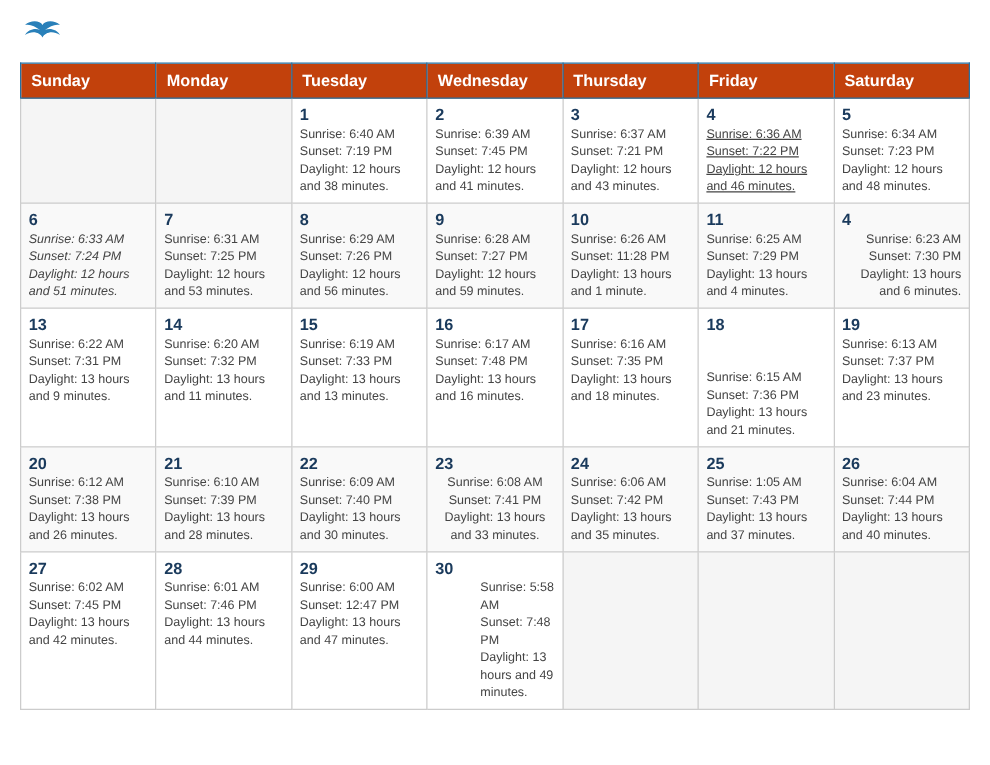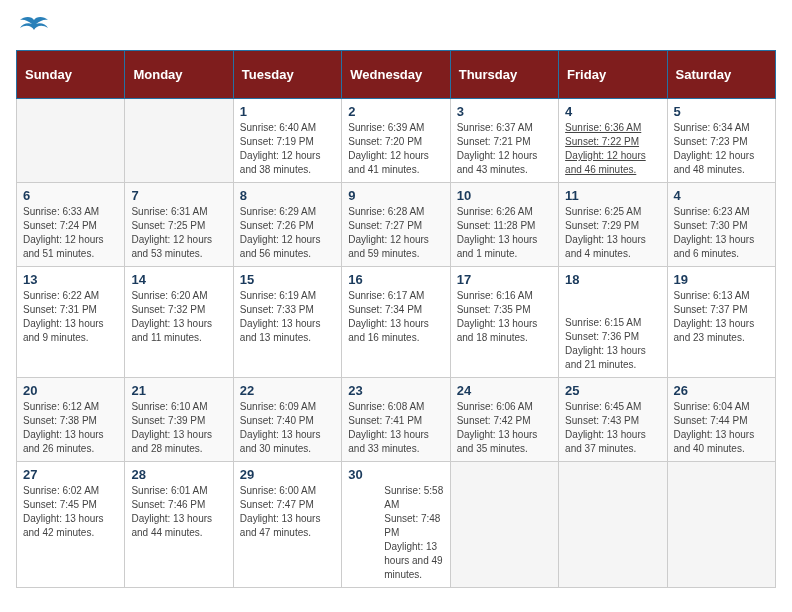--- a/index.html
+++ b/index.html
@@ -41,25 +41,25 @@
     .subtitle {
       font-size: 15px;
       color: #333;
     }
     .calendar {
       width: 100%;
       border-collapse: collapse;
       border: 1px solid #ccc;
     }
     .calendar th {
-      background-color: #7f1d1d;
+      background-color: #c2410c;
       color: #fff;
       font-size: 13px;
       font-weight: bold;
-      padding: 16px 8px;
+      padding: 6px 8px;
       text-align: left;
       border: 1px solid #2471a3;
     }
     .calendar td {
       vertical-align: top;
       border: 1px solid #ccc;
       padding: 5px 6px;
       font-size: 11px;
       color: #333;
       width: 108px;
@@ -123,21 +123,21 @@
         <td class="empty-cell"></td>
         <td>
           <span class="day-num">1</span>
           <div class="day-info" style="white-space: pre-line;">Sunrise: 6:40 AM
 Sunset: 7:19 PM
 Daylight: 12 hours and 38 minutes.</div>
         </td>
         <td>
           <span class="day-num">2</span>
           <div class="day-info" style="white-space: pre-line;">Sunrise: 6:39 AM
-Sunset: 7:20 PM
+Sunset: 7:45 PM
 Daylight: 12 hours and 41 minutes.</div>
         </td>
         <td>
           <span class="day-num">3</span>
           <div class="day-info" style="white-space: pre-line;">Sunrise: 6:37 AM
 Sunset: 7:21 PM
 Daylight: 12 hours and 43 minutes.</div>
         </td>
         <td>
           <span class="day-num">4</span>
@@ -148,21 +148,21 @@
         <td>
           <span class="day-num">5</span>
           <div class="day-info" style="white-space: pre-line;">Sunrise: 6:34 AM
 Sunset: 7:23 PM
 Daylight: 12 hours and 48 minutes.</div>
         </td>
       </tr>
       <tr>
         <td>
           <span class="day-num">6</span>
-          <div class="day-info" style="white-space: pre-line;">Sunrise: 6:33 AM
+          <div class="day-info" style="white-space: pre-line; font-style: italic;">Sunrise: 6:33 AM
 Sunset: 7:24 PM
 Daylight: 12 hours and 51 minutes.</div>
         </td>
         <td>
           <span class="day-num">7</span>
           <div class="day-info" style="white-space: pre-line;">Sunrise: 6:31 AM
 Sunset: 7:25 PM
 Daylight: 12 hours and 53 minutes.</div>
         </td>
         <td>
@@ -184,21 +184,21 @@
 Daylight: 13 hours and 1 minute.</div>
         </td>
         <td>
           <span class="day-num">11</span>
           <div class="day-info" style="white-space: pre-line;">Sunrise: 6:25 AM
 Sunset: 7:29 PM
 Daylight: 13 hours and 4 minutes.</div>
         </td>
         <td>
           <span class="day-num">4</span>
-          <div class="day-info" style="white-space: pre-line;">Sunrise: 6:23 AM
+          <div class="day-info" style="white-space: pre-line; text-align: right;">Sunrise: 6:23 AM
 Sunset: 7:30 PM
 Daylight: 13 hours and 6 minutes.</div>
         </td>
       </tr>
       <tr>
         <td>
           <span class="day-num">13</span>
           <div class="day-info" style="white-space: pre-line;">Sunrise: 6:22 AM
 Sunset: 7:31 PM
 Daylight: 13 hours and 9 minutes.</div>
@@ -211,21 +211,21 @@
         </td>
         <td>
           <span class="day-num">15</span>
           <div class="day-info" style="white-space: pre-line;">Sunrise: 6:19 AM
 Sunset: 7:33 PM
 Daylight: 13 hours and 13 minutes.</div>
         </td>
         <td>
           <span class="day-num">16</span>
           <div class="day-info" style="white-space: pre-line;">Sunrise: 6:17 AM
-Sunset: 7:34 PM
+Sunset: 7:48 PM
 Daylight: 13 hours and 16 minutes.</div>
         </td>
         <td>
           <span class="day-num">17</span>
           <div class="day-info" style="white-space: pre-line;">Sunrise: 6:16 AM
 Sunset: 7:35 PM
 Daylight: 13 hours and 18 minutes.</div>
         </td>
         <td>
           <span class="day-num">18</span>
@@ -254,33 +254,33 @@
 Daylight: 13 hours and 28 minutes.</div>
         </td>
         <td>
           <span class="day-num">22</span>
           <div class="day-info" style="white-space: pre-line;">Sunrise: 6:09 AM
 Sunset: 7:40 PM
 Daylight: 13 hours and 30 minutes.</div>
         </td>
         <td>
           <span class="day-num">23</span>
-          <div class="day-info" style="white-space: pre-line;">Sunrise: 6:08 AM
+          <div class="day-info" style="white-space: pre-line; text-align: center;">Sunrise: 6:08 AM
 Sunset: 7:41 PM
 Daylight: 13 hours and 33 minutes.</div>
         </td>
         <td>
           <span class="day-num">24</span>
           <div class="day-info" style="white-space: pre-line;">Sunrise: 6:06 AM
 Sunset: 7:42 PM
 Daylight: 13 hours and 35 minutes.</div>
         </td>
         <td>
           <span class="day-num">25</span>
-          <div class="day-info" style="white-space: pre-line;">Sunrise: 6:45 AM
+          <div class="day-info" style="white-space: pre-line;">Sunrise: 1:05 AM
 Sunset: 7:43 PM
 Daylight: 13 hours and 37 minutes.</div>
         </td>
         <td>
           <span class="day-num">26</span>
           <div class="day-info" style="white-space: pre-line;">Sunrise: 6:04 AM
 Sunset: 7:44 PM
 Daylight: 13 hours and 40 minutes.</div>
         </td>
       </tr>
@@ -293,21 +293,21 @@
         </td>
         <td>
           <span class="day-num">28</span>
           <div class="day-info" style="white-space: pre-line;">Sunrise: 6:01 AM
 Sunset: 7:46 PM
 Daylight: 13 hours and 44 minutes.</div>
         </td>
         <td>
           <span class="day-num">29</span>
           <div class="day-info" style="white-space: pre-line;">Sunrise: 6:00 AM
-Sunset: 7:47 PM
+Sunset: 12:47 PM
 Daylight: 13 hours and 47 minutes.</div>
         </td>
         <td>
           <span class="day-num">30</span>
           <div class="day-info" style="white-space: pre-line; margin-left: 36px;">Sunrise: 5:58 AM
 Sunset: 7:48 PM
 Daylight: 13 hours and 49 minutes.</div>
         </td>
         <td class="empty-cell"></td>
         <td class="empty-cell"></td>

